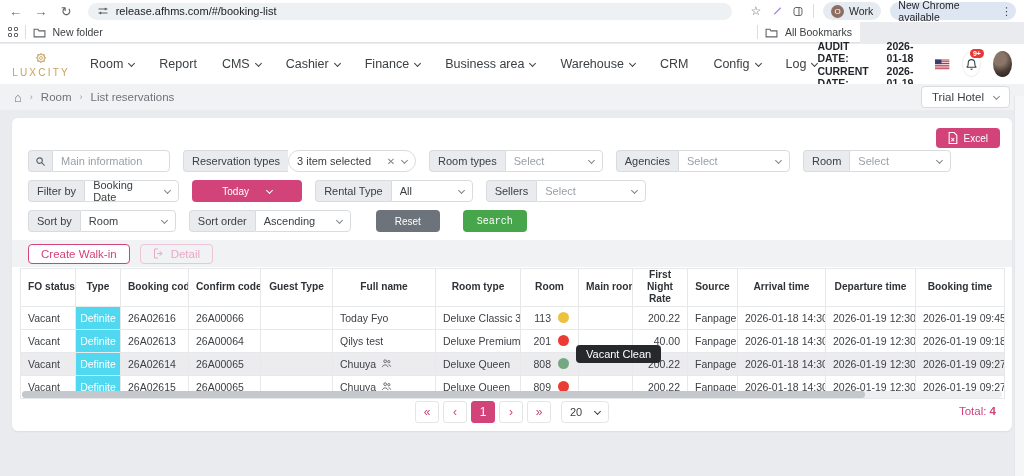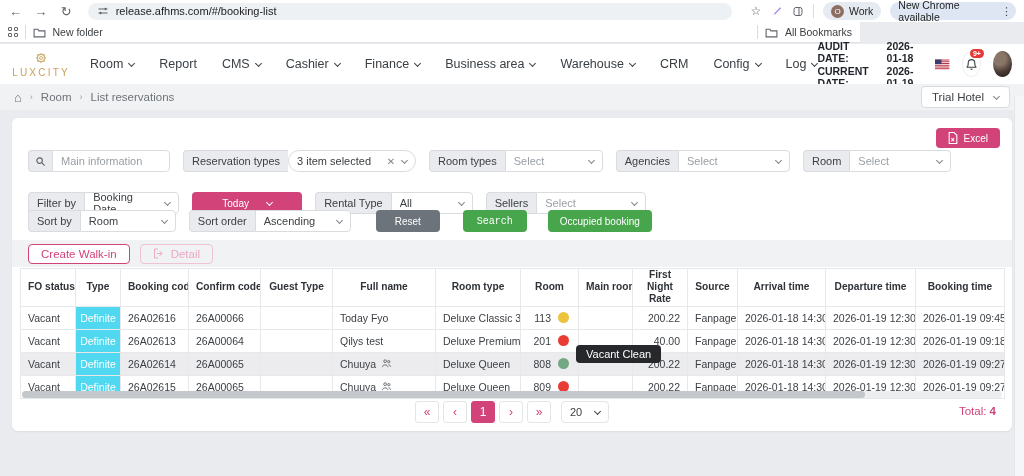--- a/index.html
+++ b/index.html
@@ -290,21 +290,21 @@
     </div>
     <div class="igroup">
       <span class="ilabel">Room</span>
       <span class="ifield" style="width:102px;">
         <span class="ph">Select</span>
         <span class="chev"></span>
       </span>
     </div>
   </div>
 
-  <div class="frow" style="top:74px;">
+  <div class="frow" style="top:62px;">
     <div class="igroup">
       <span class="ilabel">Filter by</span>
       <span class="ifield" style="width:95px;">
         <span>Booking Date</span>
         <span class="chev"></span>
       </span>
     </div>
     <button class="btn btn-today">
       <span>Today</span>
       <span class="chev" style="color:#fff;"></span>
@@ -338,23 +338,20 @@
       <span class="ifield" style="width:96px;">
         <span>Ascending</span>
         <span class="chev"></span>
       </span>
     </div>
     <button class="btn btn-reset" style="margin-left:12px;">
         <span>Reset</span>
       </button>
     <button class="btn btn-search" style="margin-left:10px;font-family:Liberation Mono, monospace;">
         <span>Search</span>
-      </button>
-    <button class="btn btn-occupied" style="margin-left:8px;">
-        <span>Occupied booking</span>
       </button>
   </div>
 
   <div class="action-strip">
     <button class="btn btn-walkin">
         <span>Create Walk-in</span>
       </button>
     <button class="btn btn-detail">
       <svg width="12" height="11" viewBox="0 0 24 22" fill="none" stroke="#e9a9c6" stroke-width="2">
           <path d="M10 2H3v18h7"></path>

